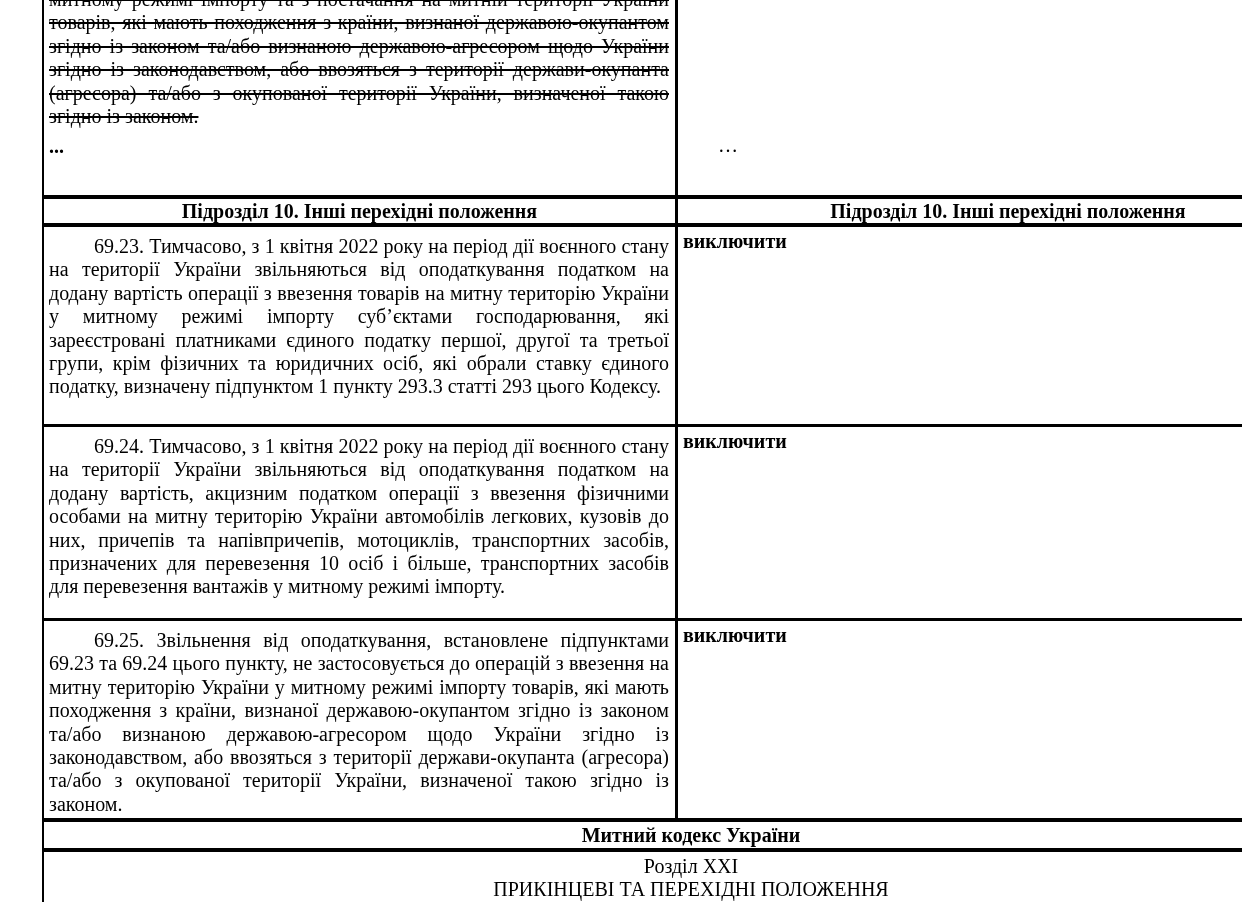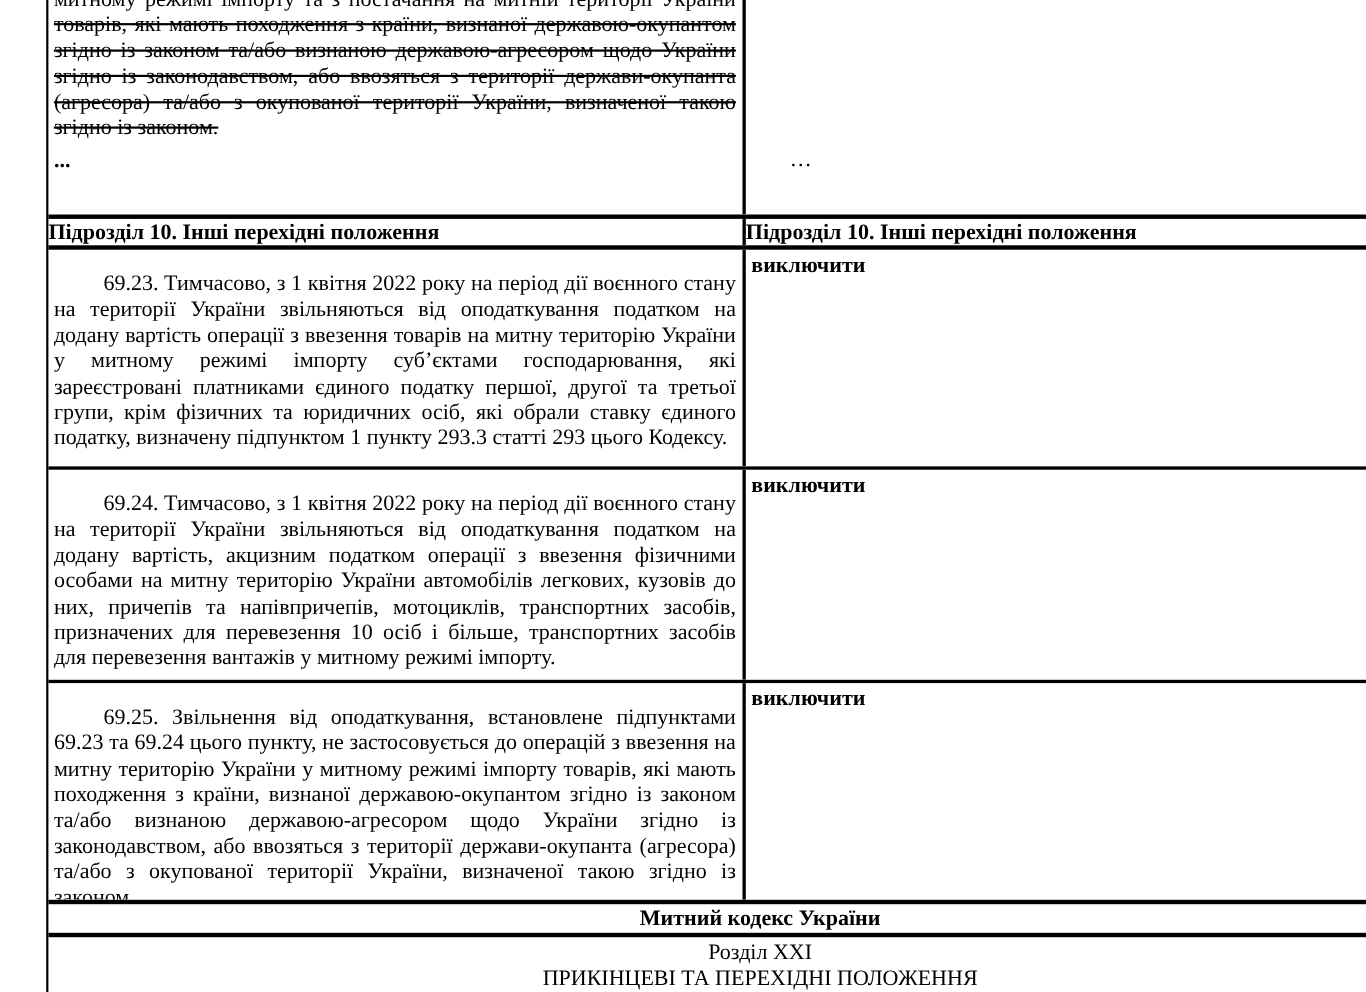--- a/index.html
+++ b/index.html
@@ -50,31 +50,31 @@
     line-height: 23.4px;
   }
   .ellipsis-right {
     margin-top: 134px;
     padding-left: 40px;
     line-height: 23.4px;
   }
   
   .row-subsection { height: 24px; }
   .subsection-cell {
-    text-align: left;
+    text-align: center;
     font-weight: bold;
     line-height: 24px;
     white-space: nowrap;
   }
   
   .row-provision-1 { height: 197px; }
   .row-provision-2 { height: 191px; }
   .row-provision-3 { height: 197px; }
   .provision-paragraph {
-    padding: 20px 6px 0 5px;
+    padding: 8px 6px 0 5px;
     text-align: justify;
     text-indent: 45px;
     line-height: 23.4px;
   }
   .action-label {
     padding: 3px 0 0 5px;
     font-weight: bold;
     line-height: 23.4px;
   }
   

